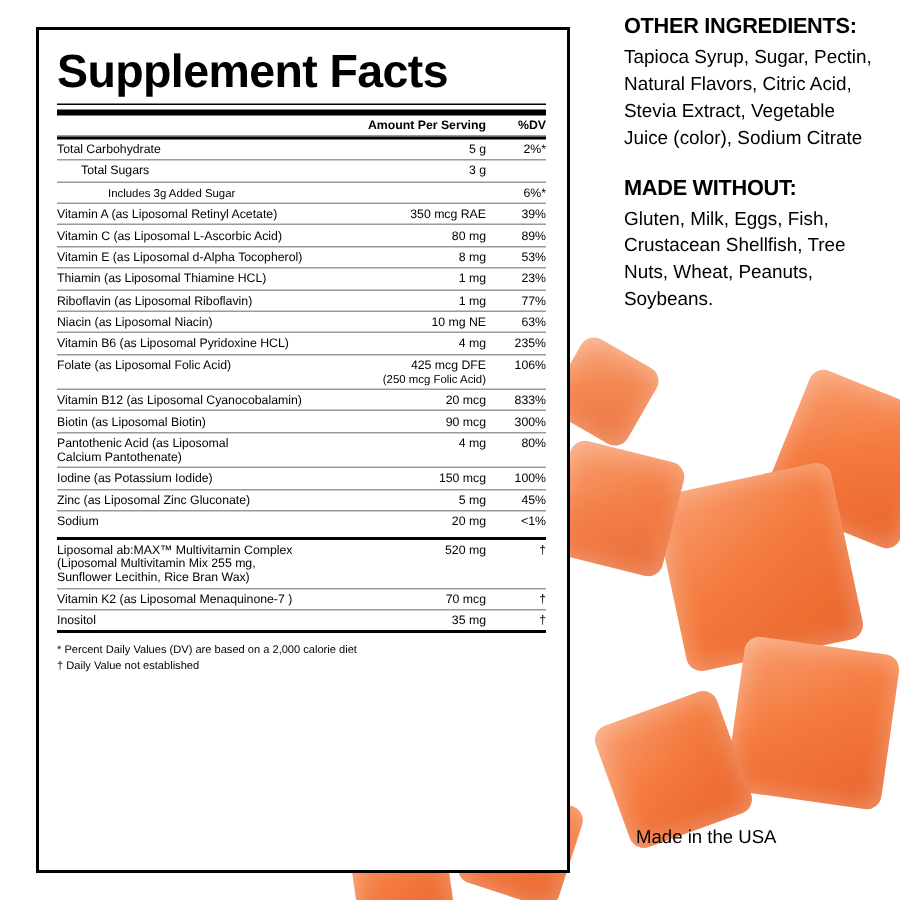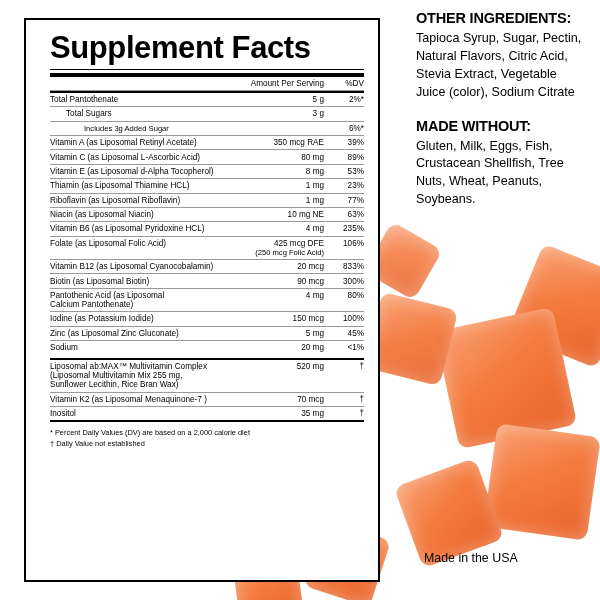--- a/index.html
+++ b/index.html
@@ -40,21 +40,21 @@
   
   .panel {
     position: absolute;
     left: 24px;
     top: 18px;
     width: 356px;
     height: 564px;
     border: 2px solid #000;
     background: #ffffff;
     box-sizing: border-box;
-    padding: 10px 14px 8px 24px;
+    padding: 10px 14px 8px 12px;
     z-index: 2;
   }
   .sf-title {
     font-size: 31px;
     font-weight: bold;
     letter-spacing: -0.4px;
     line-height: 1.05;
     margin: 2px 0 4px 0;
     color: #000;
   }
@@ -77,21 +77,21 @@
   table.facts td {
     padding: 2.2px 0;
     vertical-align: top;
     border-bottom: 0.6px solid #9a9a9a;
   }
   table.facts tr.no-line td { border-bottom: none; }
   td.name   { text-align: left; padding-right: 4px; }
   td.amount { text-align: right; width: 78px; white-space: nowrap; padding-right: 22px;}
   td.dv     { text-align: right; width: 40px; white-space: nowrap; }
 
-  .hdr td { border-bottom: none; font-weight: normal; font-size: 8.2px; padding-bottom: 1px;}
+  .hdr td { border-bottom: none; font-weight: bold; font-size: 8.2px; padding-bottom: 1px;}
   .hdr td.name { font-weight: normal; }
 
   .indent1 { padding-left: 16px !important; }
   .indent2 { padding-left: 34px !important; }
   .sub { font-size: 7.6px; }
 
   .footnotes {
     font-size: 7.4px;
     line-height: 1.45;
     margin-top: 6px;
@@ -153,21 +153,21 @@
         <td class="name"></td>
         <td class="amount">Amount Per Serving</td>
         <td class="dv">%DV</td>
       </tr>
     </tbody>
   </table>
   <div class="rule-med" style="margin-top:0;"></div>
   <table class="facts">
     <tbody id="rows-body">
         <tr>
-          <td class="name">Total Pantothenate</td>
+          <td class="name">Total Carbohydrate</td>
           <td class="amount">5 g</td>
           <td class="dv">2%*</td>
         </tr>
         <tr>
           <td class="name indent1">Total Sugars</td>
           <td class="amount">3 g</td>
           <td class="dv"></td>
         </tr>
         <tr>
           <td class="name indent2 sub">Includes 3g Added Sugar</td>

